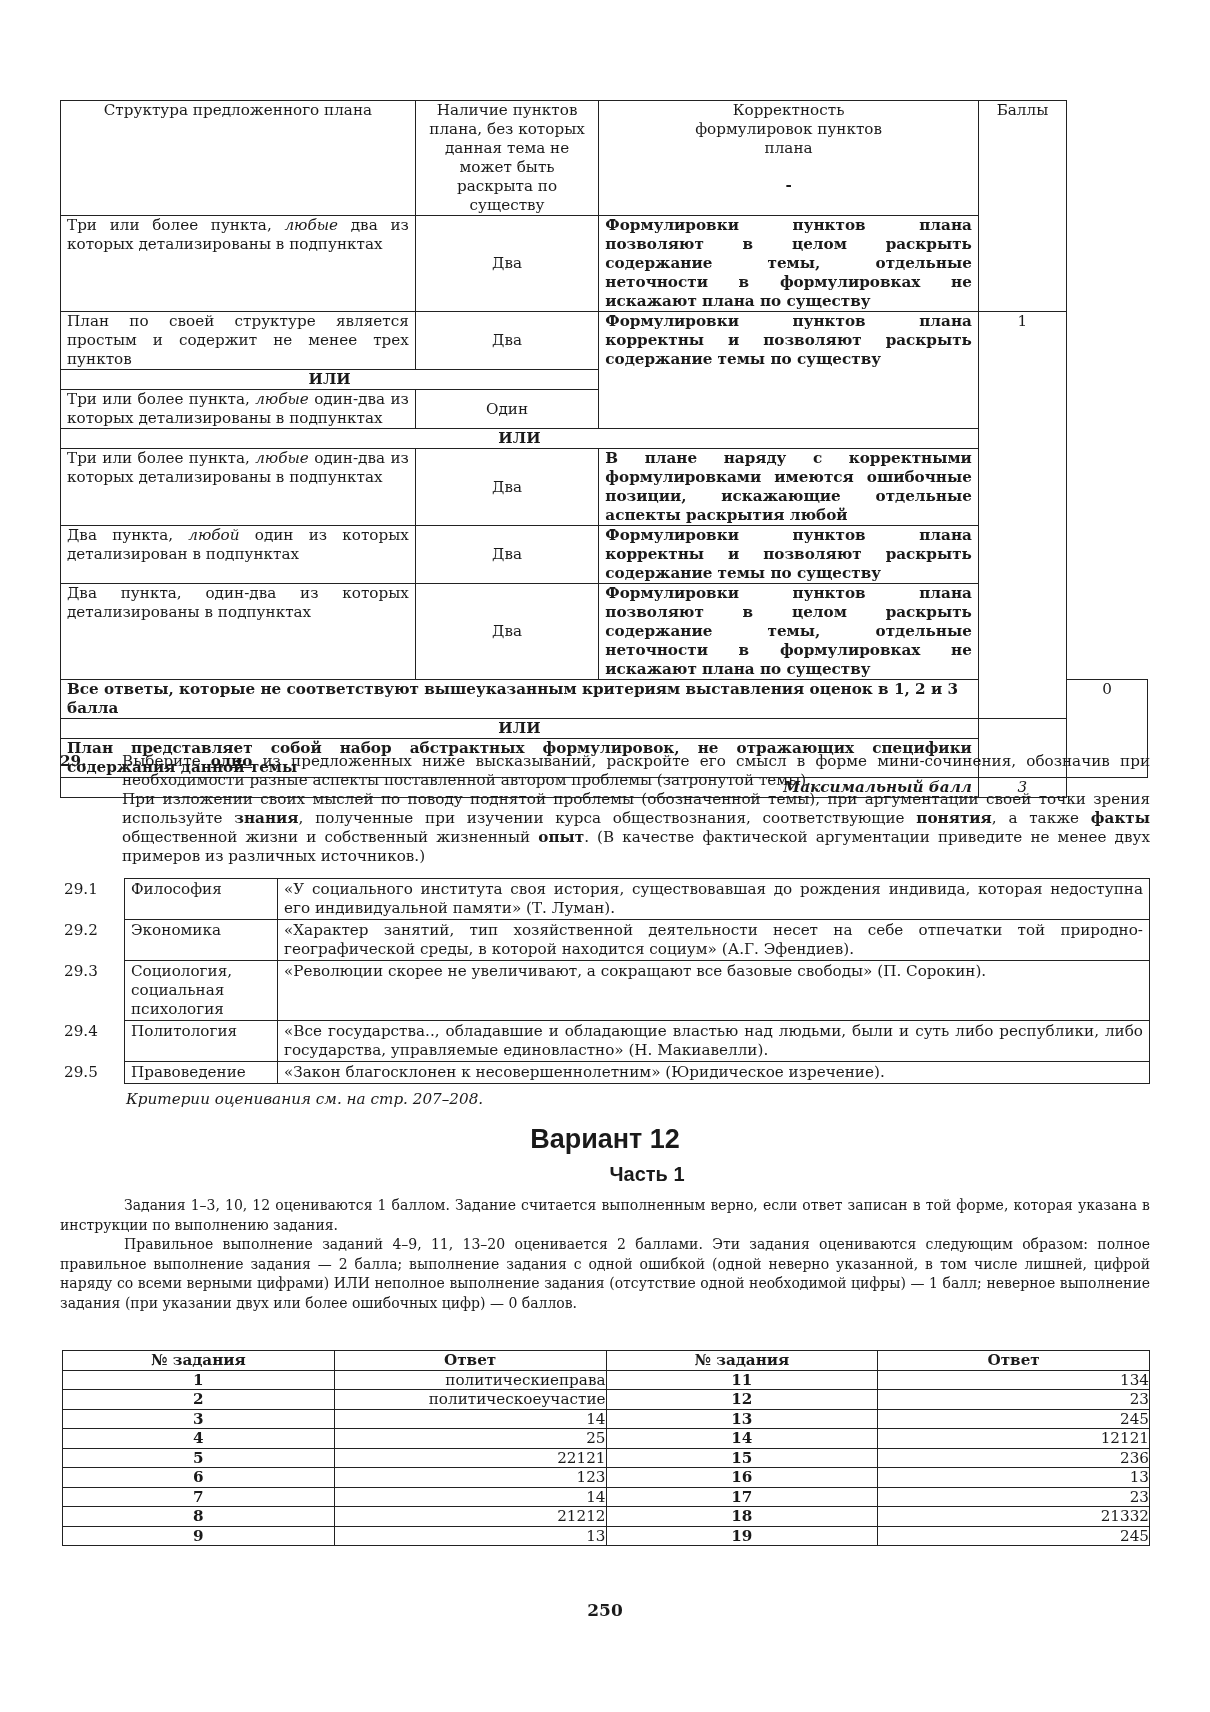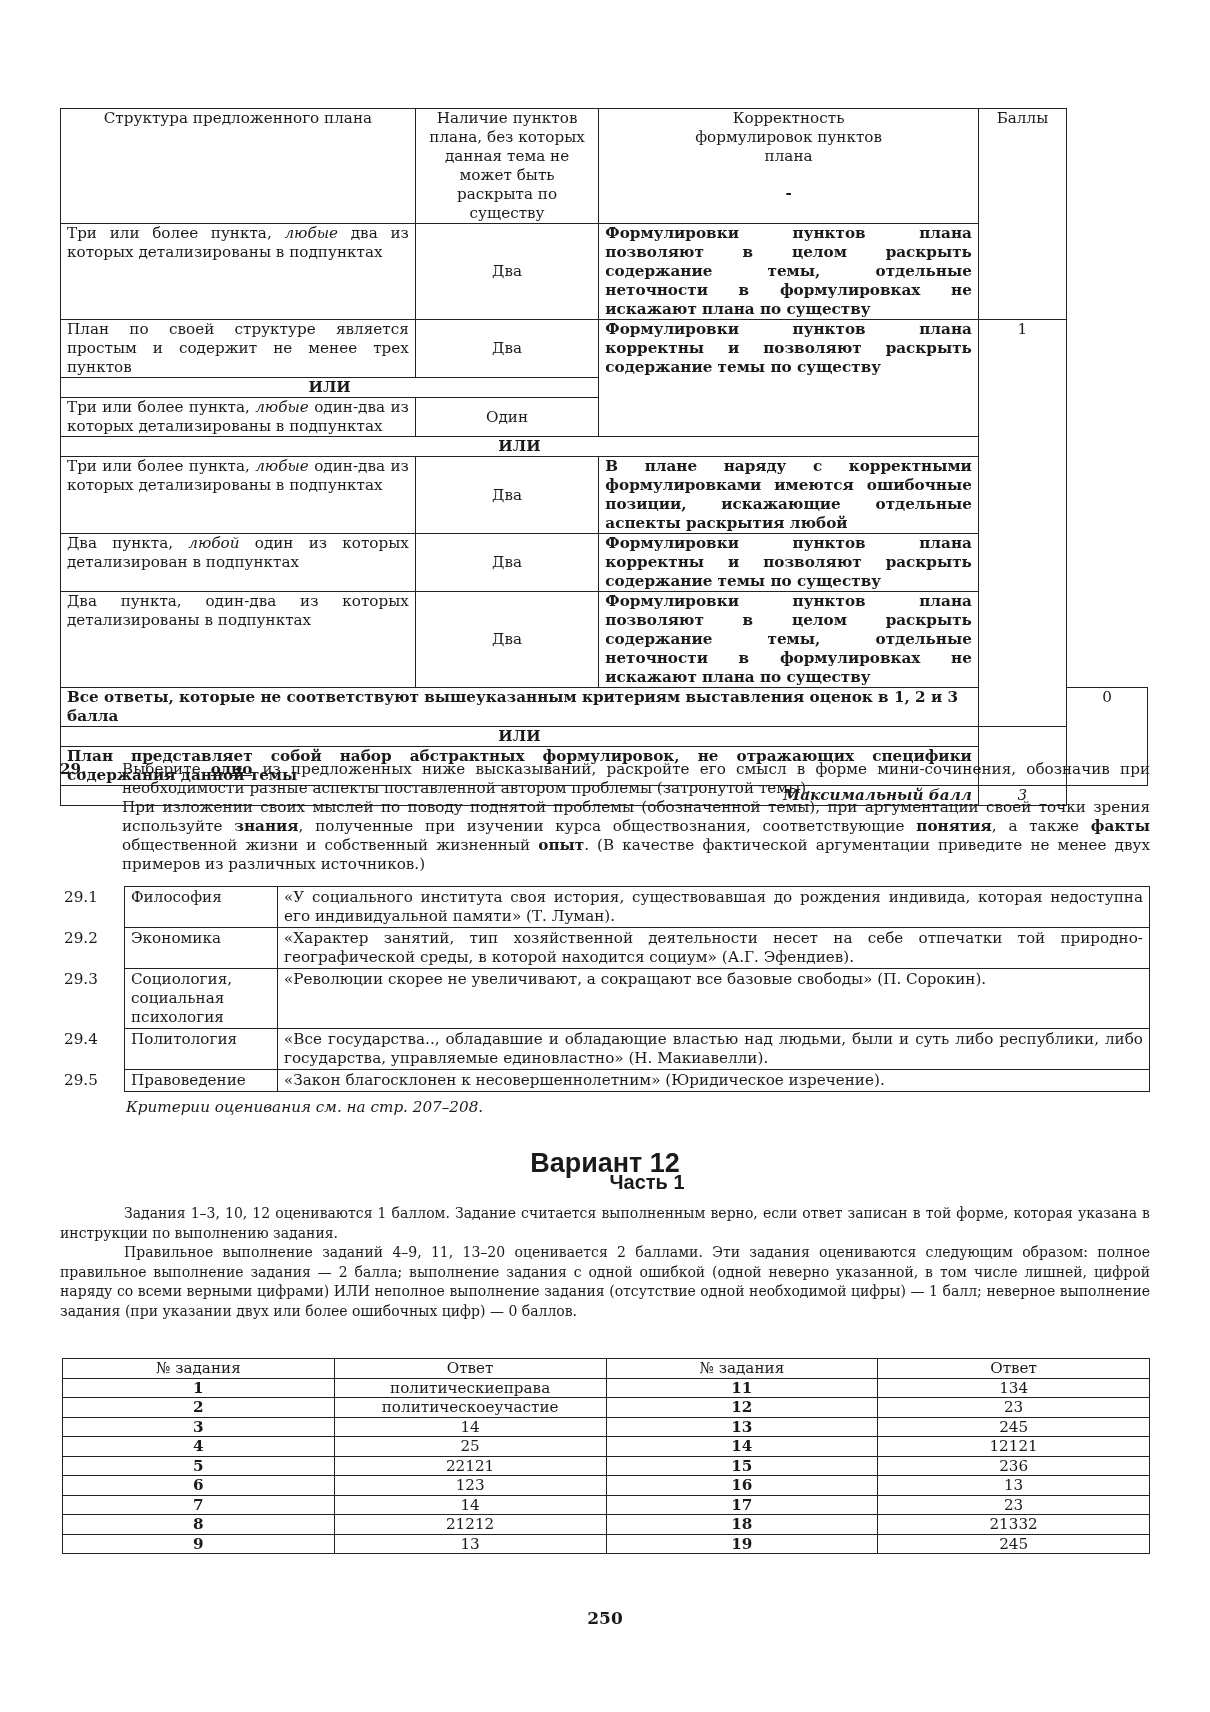--- a/index.html
+++ b/index.html
@@ -1,21 +1,21 @@
 <!DOCTYPE html>
 <html><head>
 <meta charset="utf-8">
 <style>
   html, body { margin: 0; padding: 0; background: #ffffff; }
   body {
     width: 1210px; height: 1712px; position: relative; overflow: hidden;
     font-family: "DejaVu Serif", "Liberation Serif", serif;
     color: #1a1a1a;
   }
-  .page { position: absolute; left: 0; top: 8px; width: 1210px; height: 1244px; }
+  .page { position: absolute; left: 0; top: 0; width: 1210px; height: 1244px; }
 
   
   table.crit {
     position: absolute; left: 60px; top: 100px; width: 1088px;
     border-collapse: collapse; font-size: 15.2px; line-height: 19px;
   }
   table.crit td {
     border: 1.5px solid #222; vertical-align: top; padding: 0 6px;
   }
   table.crit .c1 { width: 385px; text-align: justify; }
@@ -48,42 +48,42 @@
   table.quotes td.qs { width: 140px; border: 1.5px solid #222; }
   table.quotes td.qt { border: 1.5px solid #222; text-align: justify; }
 
   .criteria-ref {
     position: absolute; left: 126px; top: 1090px; font-size: 15.2px; font-style: italic;
   }
 
   
   .variant-title {
     position: absolute; left: 0; width: 1210px; top: 1124px; text-align: center;
-    font-family: "Liberation Sans", sans-serif; font-weight: bold; font-size: 27px; margin-top: 16px;
+    font-family: "Liberation Sans", sans-serif; font-weight: bold; font-size: 27px;
   }
   .part-title {
     position: absolute; left: 0; width: 1210px; top: 1163px; text-align: center;
     font-family: "Liberation Sans", sans-serif; font-weight: bold; font-size: 20px; padding-left: 42px;
   }
   .intro {
     position: absolute; left: 60px; top: 1196px; width: 1090px;
     font-size: 14px; line-height: 19.5px; text-align: justify;
   }
   .intro p { margin: 0; text-indent: 64px; }
 
   
   table.answers {
     position: absolute; left: 62px; top: 1350px; width: 1088px;
     border-collapse: collapse; font-size: 15.2px; line-height: 18.5px;
   }
   table.answers td, table.answers th {
     border: 1.5px solid #222; text-align: center; padding: 0; font-weight: bold;
   }
-  table.answers th { font-weight: normal; text-align: center; }
-  table.answers td.ans { font-weight: normal; }
+  table.answers th { font-weight: bold; text-align: center; }
+  table.answers td.ans { font-weight: normal; text-align: right; }
   table.answers .w1 { width: 270px; }
   table.answers .w2 { width: 270px; }
   table.answers .w3 { width: 270px; }
   table.answers .w4 { width: 270px; }
 
   .page-number {
     position: absolute; left: 0; width: 1210px; top: 1600px; text-align: center;
     font-weight: bold; font-size: 17px;
   }
 </style>

